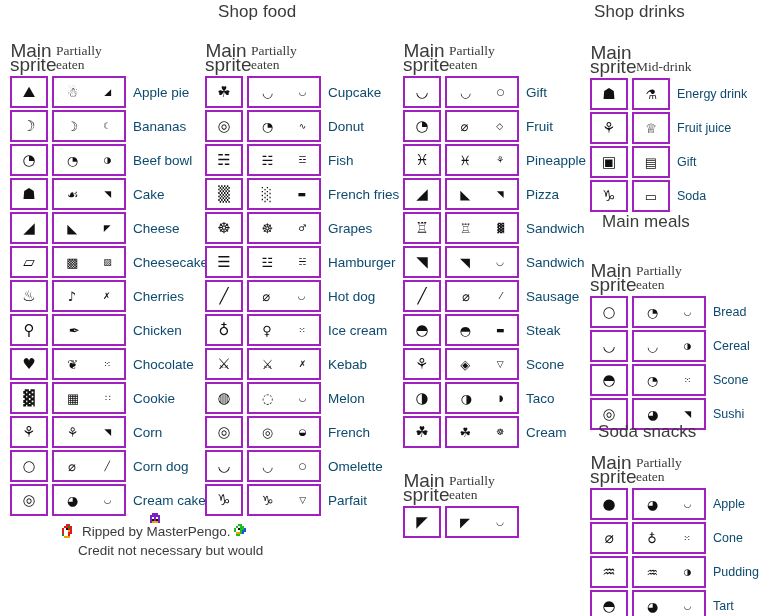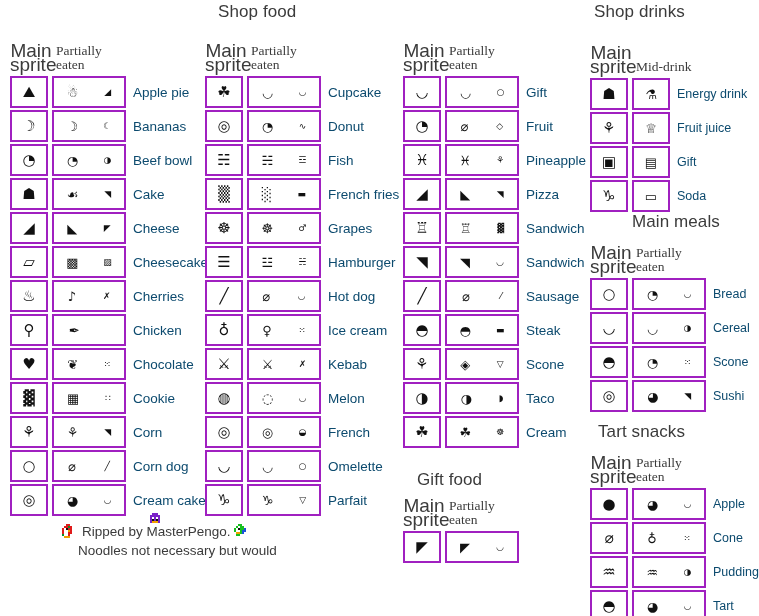--- a/index.html
+++ b/index.html
@@ -593,21 +593,20 @@
           <span class="sprite sp-md">☘</span>
           <span class="sprite sp-sm">☸</span>
         </div>
         <div class="item-label">Cream</div>
       </div>
 
     </div>
   </div>
 
   <div class="block" style="left:403px;top:470px;">
-    <div class="section-title" style="margin-left:14px;margin-bottom:5px;">Gift food</div>
     <div class="col-head">
       <div class="h-main">Main
 sprite</div>
       <div class="h-part left-al">Partially
 eaten</div>
     </div>
     <div class="row">
       <div class="cellbox box-main">
           <span class="sprite sp-lg">◤</span>
         </div>
@@ -665,21 +664,21 @@
         <div class="cellbox box-part single">
           <span class="sprite sp-md">▭</span>
         </div>
         <div class="item-label small">Soda</div>
       </div>
 
     </div>
   </div>
 
   <div class="block" style="left:590px;top:212px;">
-    <div class="section-title" style="margin-left:12px;margin-bottom:10px;text-align:center;">Main meals</div>
+    <div class="section-title" style="margin-left:12px;margin-bottom:28px;">Main meals</div>
     <div class="col-head">
       <div class="h-main">Main
 sprite</div>
       <div class="h-part left-al">Partially
 eaten</div>
     </div>
     <div>
 
       <div class="row">
         <div class="cellbox box-main">
@@ -722,21 +721,21 @@
           <span class="sprite sp-md">◕</span>
           <span class="sprite sp-sm">◥</span>
         </div>
         <div class="item-label small">Sushi</div>
       </div>
 
     </div>
   </div>
 
   <div class="block" style="left:590px;top:422px;">
-    <div class="section-title" style="margin-left:8px;margin-bottom:10px;">Tart snacks</div>
+    <div class="section-title" style="margin-left:8px;margin-bottom:10px;">Soda snacks</div>
     <div class="col-head">
       <div class="h-main">Main
 sprite</div>
       <div class="h-part left-al">Partially
 eaten</div>
     </div>
     <div>
 
       <div class="row">
         <div class="cellbox box-main">
@@ -790,20 +789,20 @@
       <span class="peng red">
           <i></i>
         </span>
       <span style="display:inline-block;width:8px;"></span>
       <span>Ripped by MasterPengo.</span>
       <span class="peng green" style="margin-left:3px;">
           <i></i>
         </span>
     </div>
     <div class="line l2">
-      <span>Noodles not necessary but would</span>
+      <span>Credit not necessary but would</span>
     </div>
   </div>
   <span class="peng purple" style="position:absolute;left:148px;top:513px;">
       <i></i>
     </span>
 
 </div>
 
 </body></html>

